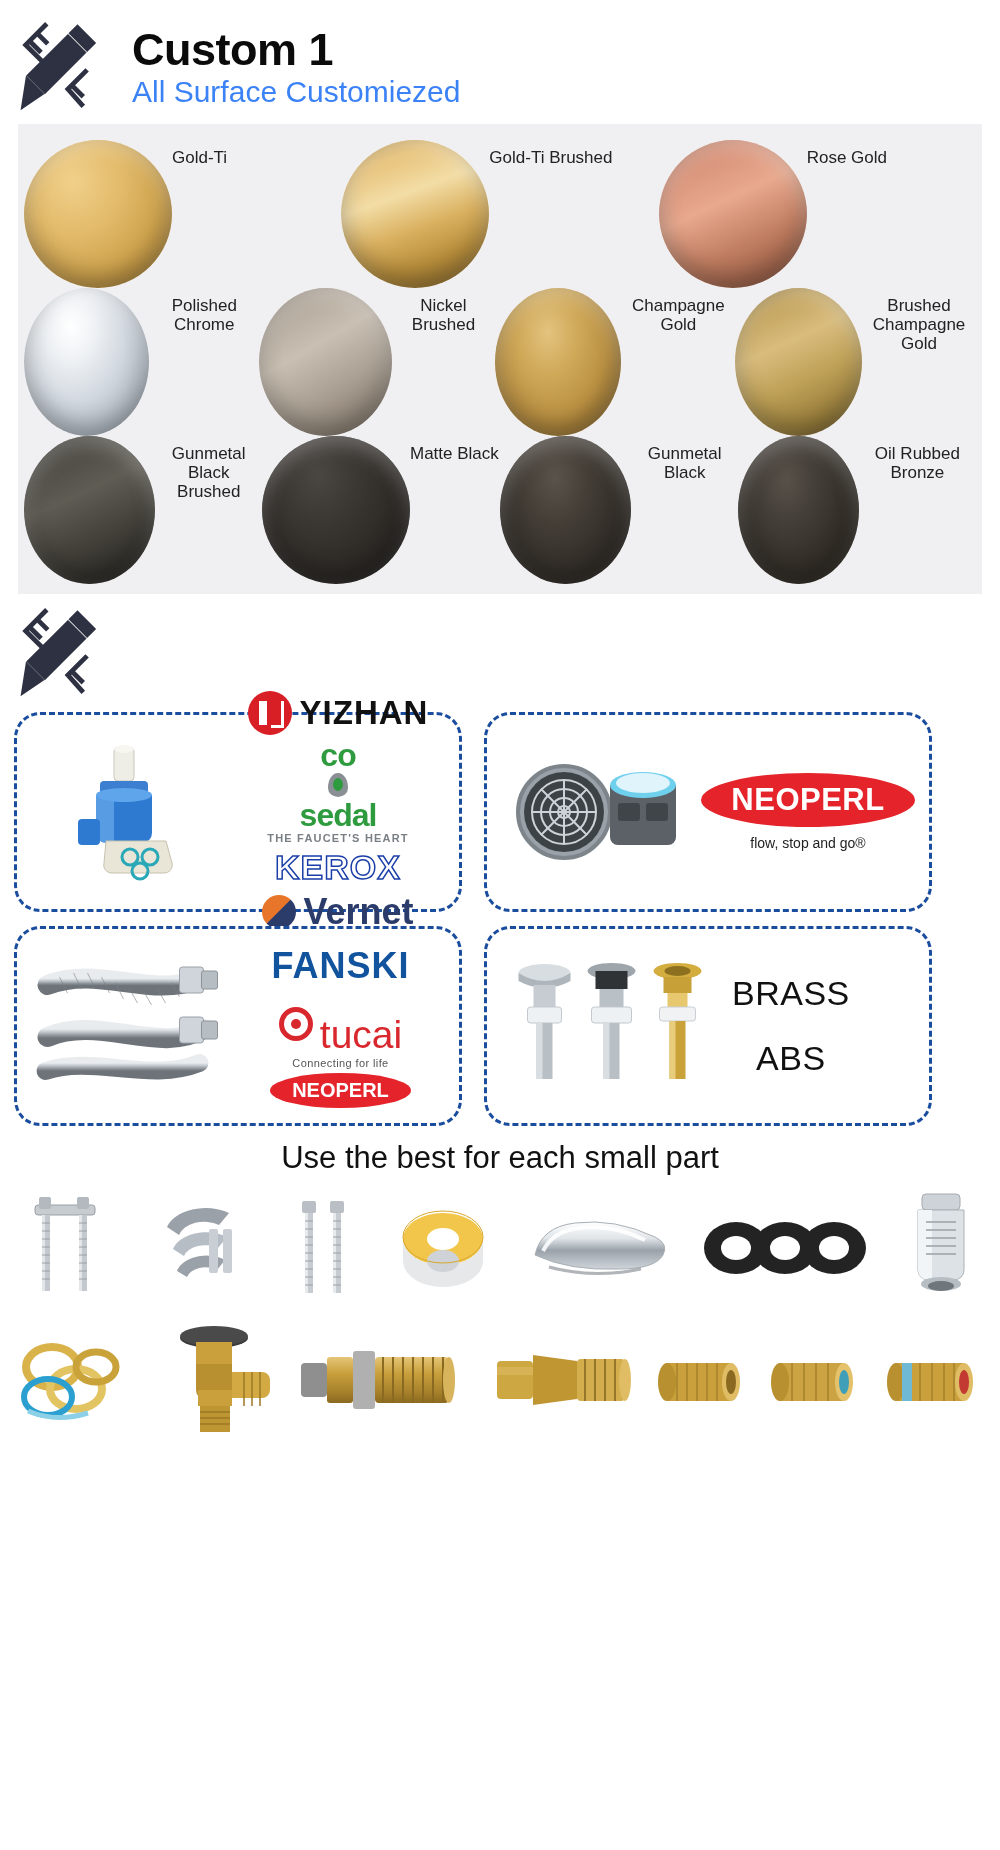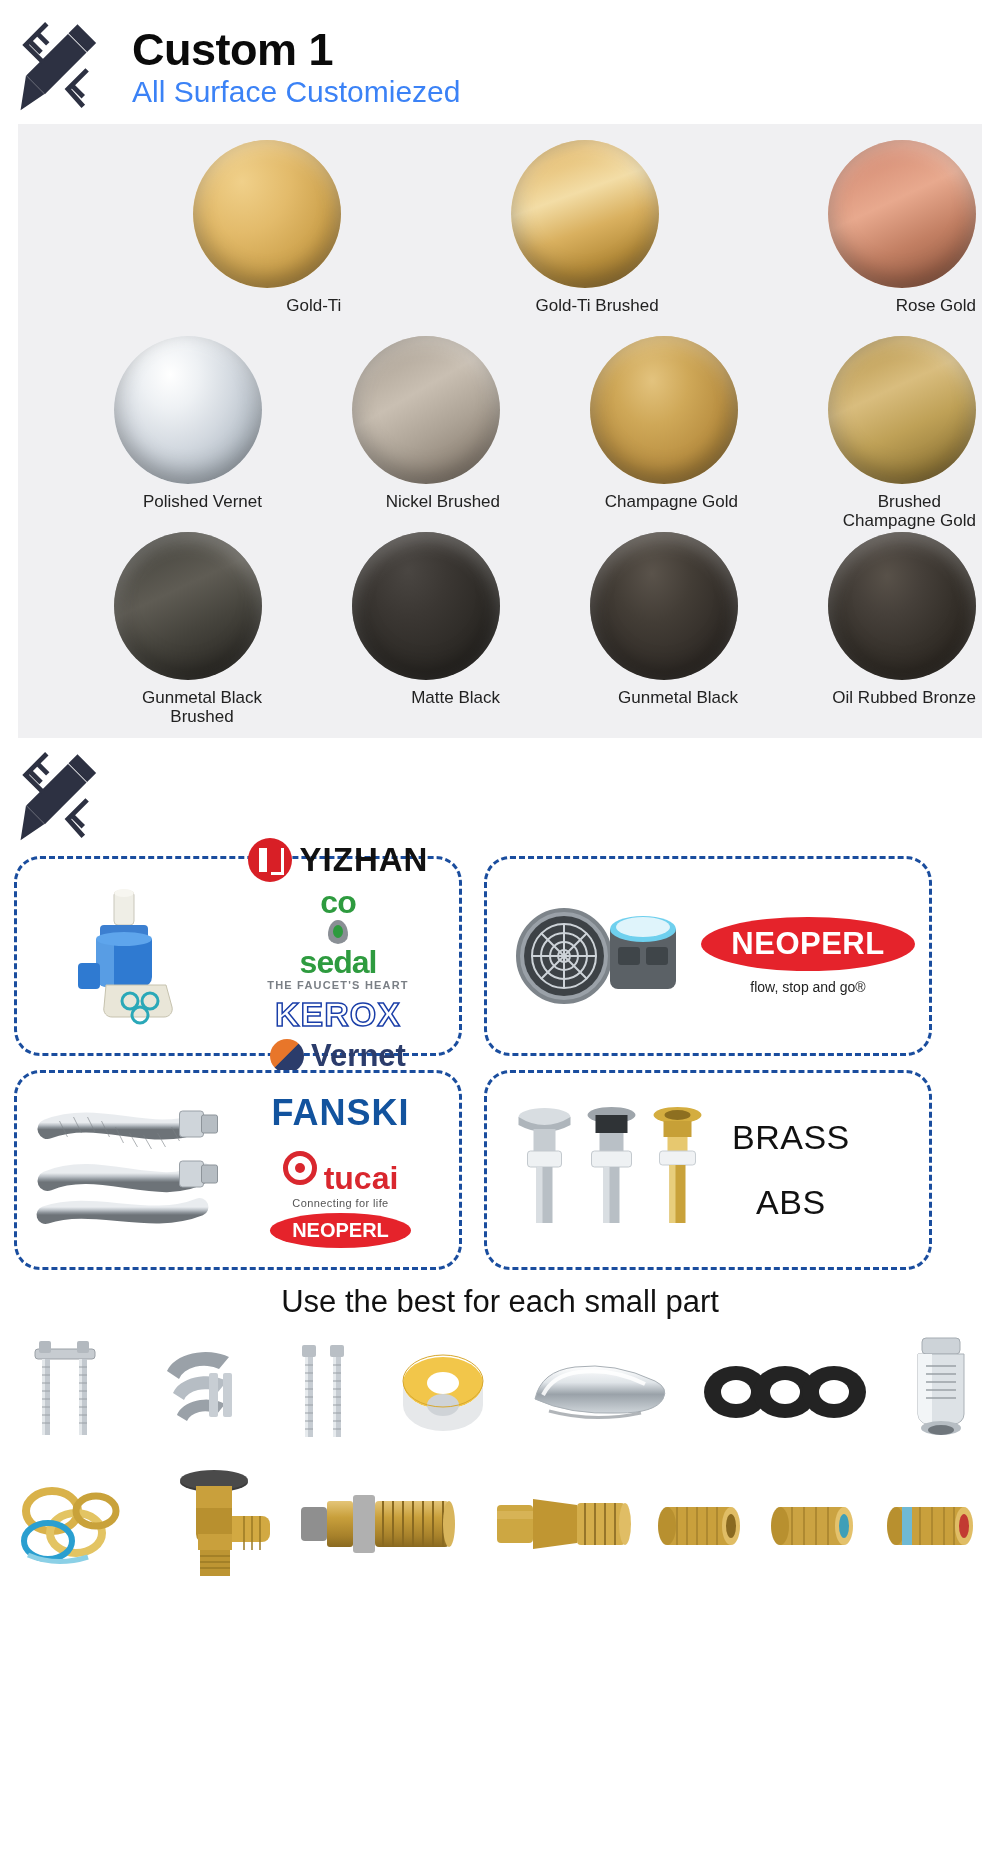--- a/index.html
+++ b/index.html
@@ -18,21 +18,21 @@
   .head-title { font-size: 45px; font-weight: bold; color: #0b0b0b; line-height: 1.05; letter-spacing: -0.5px; }
   .head-sub { font-size: 30px; color: #3b82f6; line-height: 1.15; margin-top: 2px; }
 
   
   .swatch-panel {
     margin: 4px 18px 0 18px;
     background: #f0f0f2;
     padding: 16px 6px 10px 6px;
   }
   .swatch-row { display: flex; }
-  .swatch-cell { flex: 1 1 25%; display: flex; flex-direction: column; align-items: flex-end; }
+  .swatch-cell { flex: 1 1 25%; display: flex; flex-direction: row; align-items: flex-start; }
   .dot { width: 148px; height: 148px; border-radius: 50%; position: relative; overflow: hidden; }
   .dot::after {
     content:""; position:absolute; inset:0; border-radius:50%;
     box-shadow: inset 0 -10px 22px rgba(0,0,0,.30), inset 0 8px 18px rgba(255,255,255,.30);
   }
   .dot-label {
     margin-top: 8px; font-size: 17px; color: #222; text-align: center;
     line-height: 1.12; min-height: 40px; white-space: pre-line;
   }
 
@@ -72,32 +72,32 @@
   .cos-main { font-size:32px; font-weight:bold; color:#2e9b3f; letter-spacing:-1px; display:flex; align-items:center; justify-content:center; gap:2px;flex-direction:column; }
   .cos-drop { width:20px; height:24px; background:#8a8f95; border-radius:50% 50% 50% 50% / 62% 62% 38% 38%; position:relative; }
   .cos-drop::after { content:""; position:absolute; inset:5px 5px 6px 5px; background:#2e9b3f; border-radius:50%; }
   .cos-tag { font-size:11px; color:#7a7f85; letter-spacing:1.2px; margin-top:2px; font-weight:bold; }
 
   .logo-kerox { font-size:34px; font-weight:bold; color:#1a3ea8; letter-spacing:1px;
                 -webkit-text-stroke:1.5px #1a3ea8; color:transparent; }
 
   .logo-vernet { display:flex; align-items:center; gap:7px; }
   .vn-mark { width:34px; height:34px; border-radius:50%; background:linear-gradient(135deg,#e8762a 0%,#e8762a 48%,#2b3c6b 50%,#2b3c6b 100%); }
-  .vn-text { font-size:31px; font-weight:bold; color:#2b3c6b; }
+  .vn-text { font-size:36px; font-weight:bold; color:#2b3c6b; }
 
   .logo-neoperl { text-align:center; }
   .np-pill { background:#e5232b; border-radius:50%/50%; padding:9px 30px; display:inline-block; }
   .np-pill-txt { font-size:31px; font-weight:bold; color:#fff; letter-spacing:.5px; }
   .np-tag { font-size:14px; color:#222; margin-top:8px; }
 
   .logo-fanski { font-size:36px; font-weight:bold; color:#12539e; letter-spacing:1px; }
   .logo-tucai { display:flex; align-items:center; gap:7px; }
   .tc-ring { width:34px; height:34px; border-radius:50%; border:5px solid #d9272e; position:relative; }
   .tc-ring::after { content:""; position:absolute; left:7px; top:7px; width:10px; height:10px; background:#d9272e; border-radius:50%; }
-  .tc-text { font-size:32px; font-weight:bold; color:#d9272e;margin-top:22px; }
+  .tc-text { font-size:39px; font-weight:normal; color:#d9272e;margin-top:22px; }
   .tc-tag { font-size:11px; color:#555; letter-spacing:.4px; }
   .np-small { background:#e5232b; border-radius:50%/50%; padding:6px 22px; display:inline-block; }
   .np-small-txt { font-size:20px; font-weight:bold; color:#fff; }
 
   .mat-list { display:flex; flex-direction:column; gap:26px; align-items:center; }
   .mat-word { font-size:34px; color:#111; letter-spacing:.5px; }
 
   
   .use-best { text-align:center; font-size:31px; color:#111; padding:14px 0 8px 0; }
 
@@ -140,21 +140,21 @@
       <div class="dot-label">Gold-Ti Brushed</div>
     </div>
     <div class="swatch-cell">
       <div class="dot f-rose-gold"></div>
       <div class="dot-label">Rose Gold</div>
     </div>
   </div>
   <div class="swatch-row">
     <div class="swatch-cell">
       <div class="dot f-chrome"></div>
-      <div class="dot-label">Polished Vernet</div>
+      <div class="dot-label">Polished Chrome</div>
     </div>
     <div class="swatch-cell">
       <div class="dot f-nickel-br"></div>
       <div class="dot-label">Nickel Brushed</div>
     </div>
     <div class="swatch-cell">
       <div class="dot f-champagne"></div>
       <div class="dot-label">Champagne Gold</div>
     </div>
     <div class="swatch-cell">

